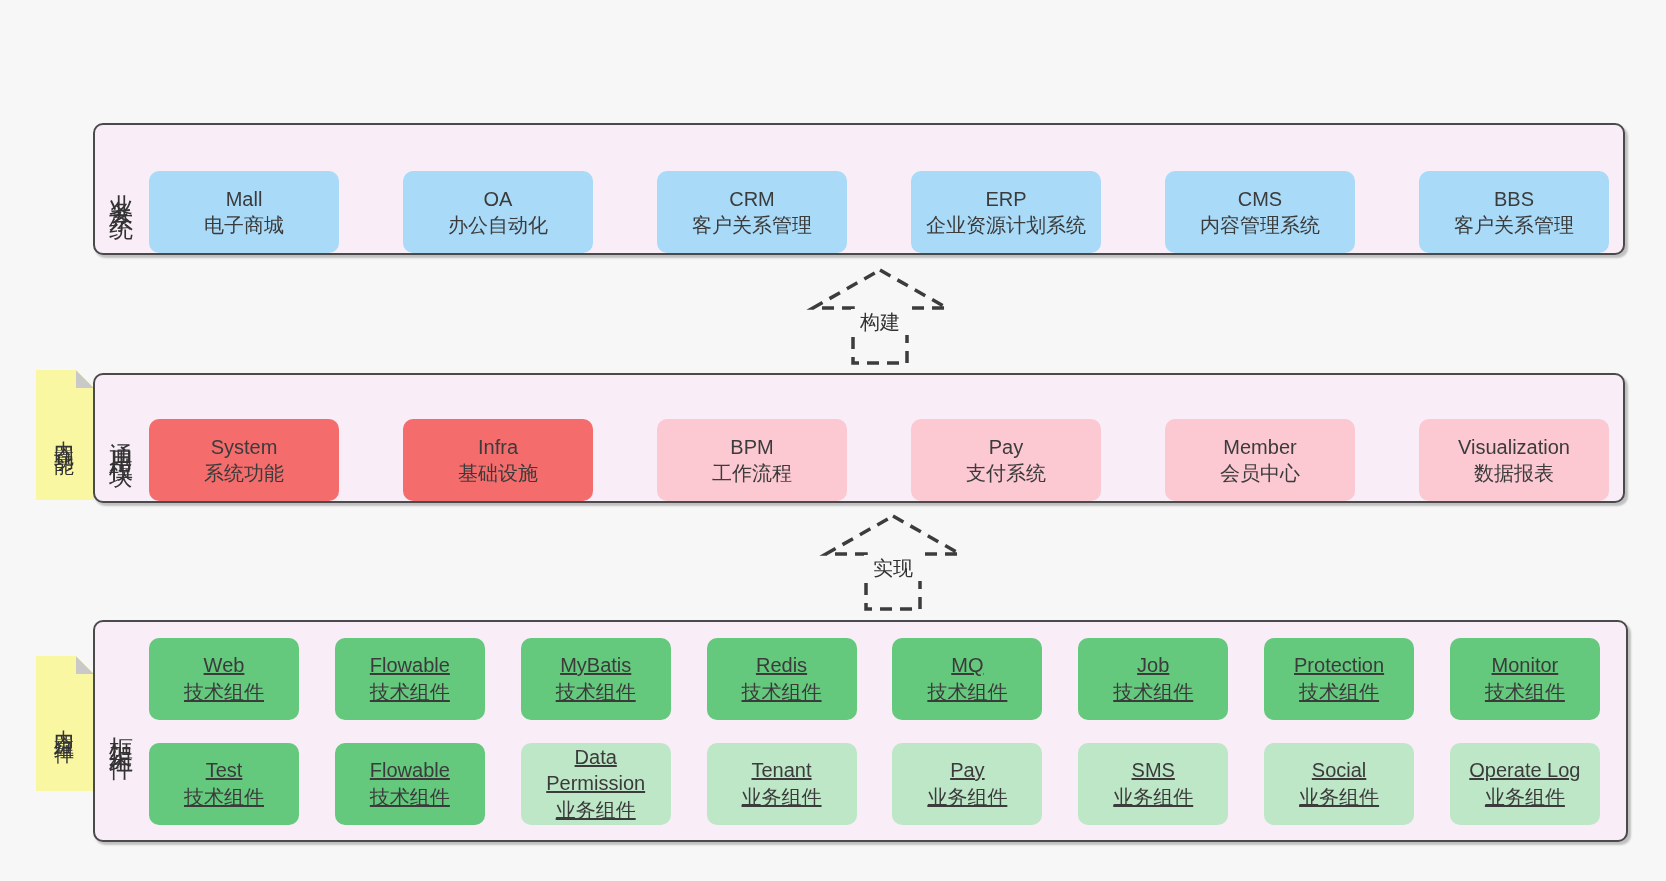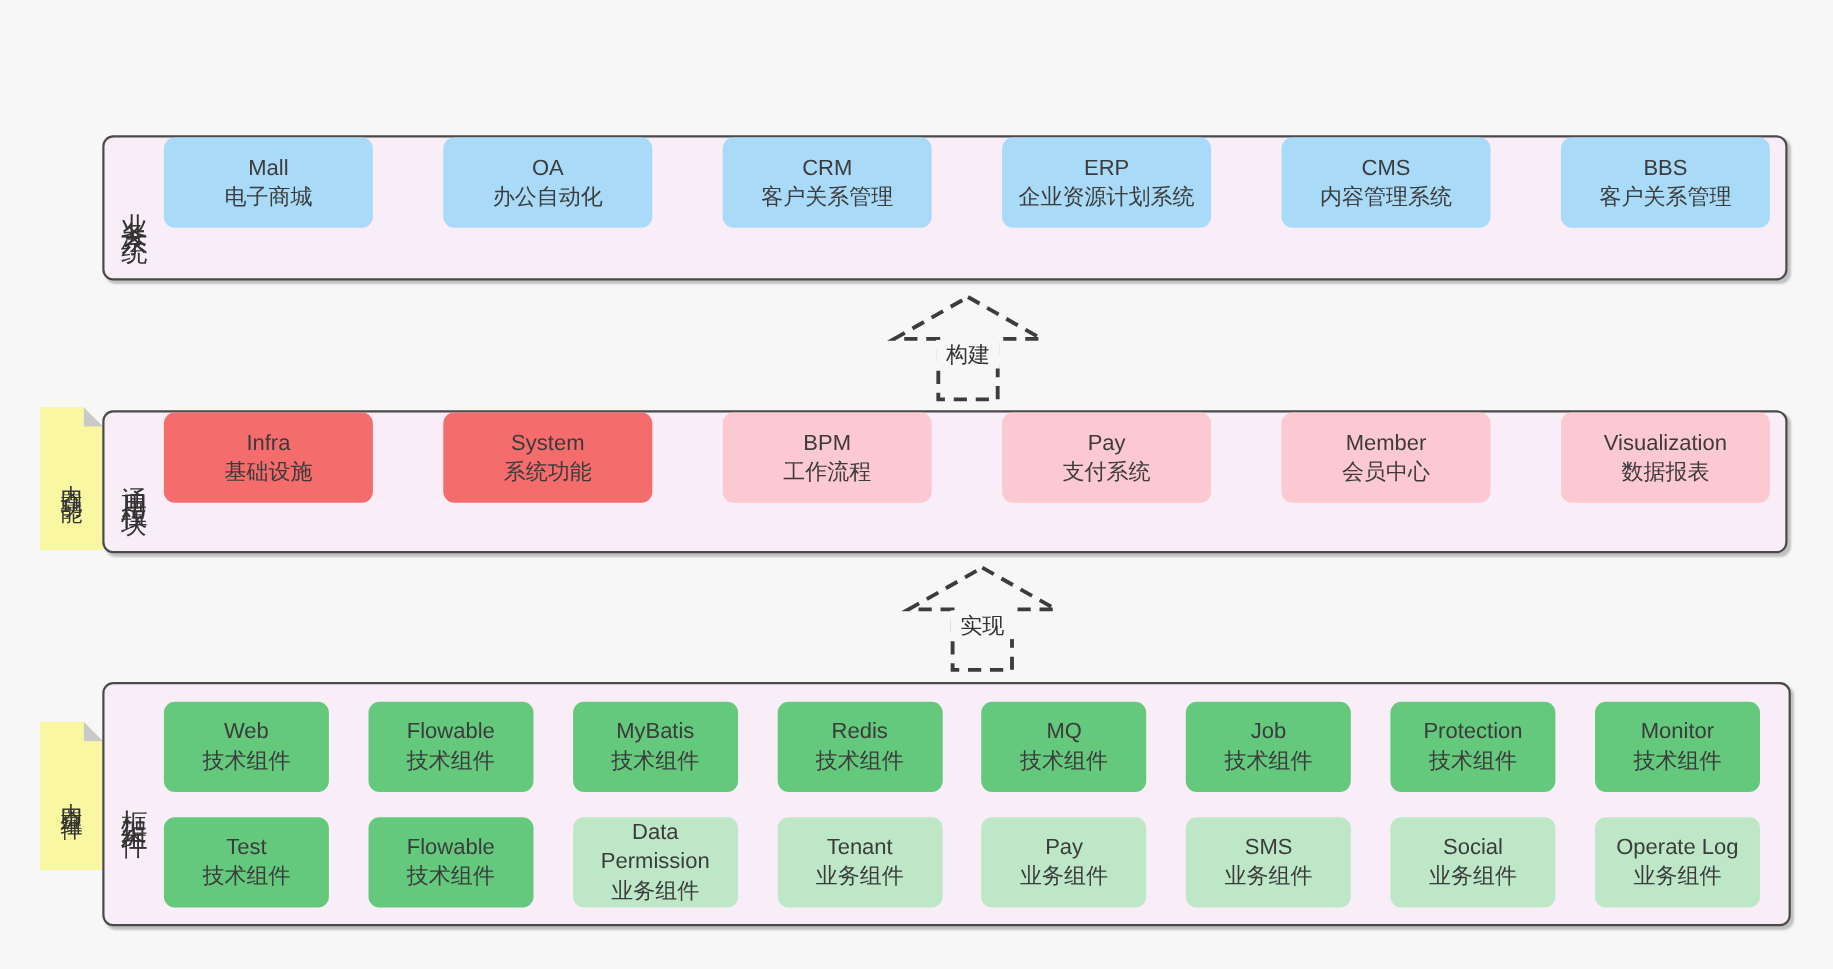--- a/index.html
+++ b/index.html
@@ -19,26 +19,26 @@
   }
   #panel-business  { left:93px; top:123px; width:1532px; height:132px; }
   #panel-modules   { left:93px; top:373px; width:1532px; height:130px; }
   #panel-framework { left:93px; top:620px; width:1535px; height:222px; }
 
   .panel-label { flex:0 0 52px; display:flex; align-items:center; justify-content:center; }
   .panel-label span {
     writing-mode:vertical-rl; font-size:24px; letter-spacing:7px; color:#333;
   }
   .boxes {
-    flex:1; display:flex; align-items:flex-start; justify-content:space-between;
+    flex:1; display:flex; align-items:flex-end; justify-content:space-between;
     padding:0 14px 0 2px;
   }
   .grid {
     flex:1; display:flex; flex-direction:column; justify-content:center;
-    gap:23px; padding:0 26px 0 2px;
+    gap:23px; padding:0 26px 0 2px;text-decoration:underline;
   }
   .grid-row { display:flex; justify-content:space-between; }
 
   .box {
     width:190px; height:82px; border-radius:10px; box-sizing:border-box;
     display:flex; flex-direction:column; align-items:center; justify-content:center;
     text-align:center; font-size:20px; line-height:1.32; padding:0 6px;
   }
   .box.small { width:150px; }
   .blue { background:var(--blue,#a9dbf8); }
@@ -130,26 +130,26 @@
       </div>
     </div>
   </div>
 
   <div class="panel" id="panel-modules">
     <div class="panel-label">
       <span>通用模块</span>
     </div>
     <div class="boxes">
       <div class="box red">
+        <div>System</div>
+        <div>系统功能</div>
+      </div>
+      <div class="box red">
         <div>Infra</div>
         <div>基础设施</div>
-      </div>
-      <div class="box red">
-        <div>System</div>
-        <div>系统功能</div>
       </div>
       <div class="box pink">
         <div>BPM</div>
         <div>工作流程</div>
       </div>
       <div class="box pink">
         <div>Pay</div>
         <div>支付系统</div>
       </div>
       <div class="box pink">

